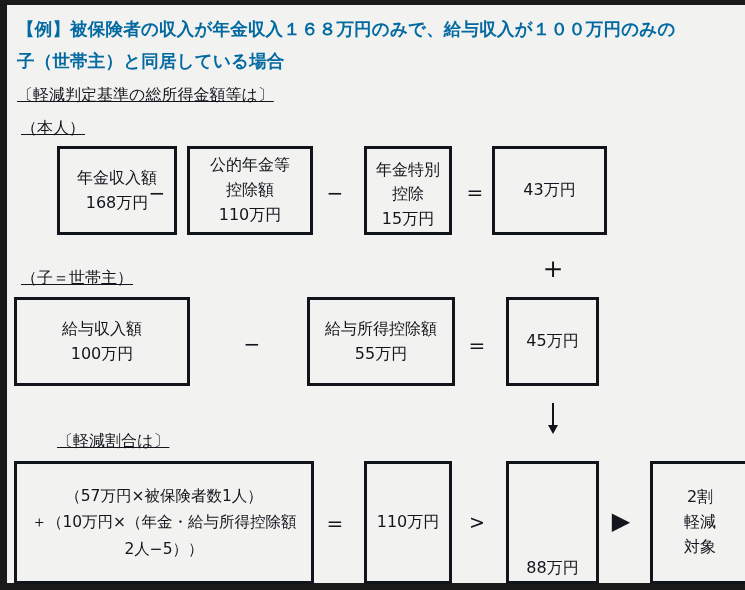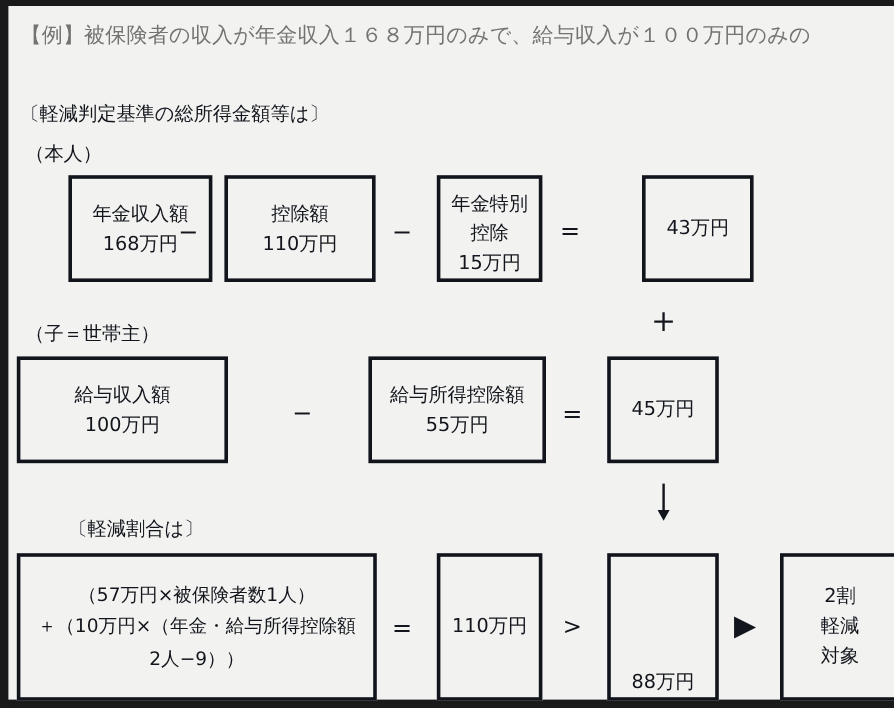--- a/index.html
+++ b/index.html
@@ -24,31 +24,32 @@
     border-left: 7px solid #1a1a1a;
     border-top: 5px solid #1a1a1a;
     border-bottom: 7px solid #1a1a1a;
     border-right: 0;
   }
 
   
   .hdr-line {
     position: absolute;
     font-size: 17.5px;
-    color: #737373;
+    color: #0369a1;
     letter-spacing: 0.2px;
     white-space: nowrap;
-    font-weight: 400;
+    font-weight: 700;
   }
   .sub-label {
     position: absolute;
     font-size: 16px;
     color: #12151c;
     white-space: nowrap;
     font-weight: 500;
+    text-decoration: underline;
   }
 
   
   .box {
     position: absolute;
     box-sizing: border-box;
     border: 3px solid #11151b;
     background: #f2f2f0;
     display: flex;
     flex-direction: column;
@@ -102,48 +103,50 @@
 
   
   .formula { font-size: 15.5px; line-height: 1.72; }
 </style>
 </head>
 <body>
 
 <div id="page">
 
   <div class="hdr-line" style="left:10px; top:12px;">【例】被保険者の収入が年金収入１６８万円のみで、給与収入が１００万円のみの</div>
+  <div class="hdr-line" style="left:10px; top:44px;">子（世帯主）と同居している場合</div>
 
   <div class="sub-label" style="left:10px; top:80px;">〔軽減判定基準の総所得金額等は〕</div>
 
   <div class="sub-label" style="left:14px; top:113px;">（本人）</div>
 
   <div class="box" style="left:7px; top:141px; width:120px; height:89px;margin-left:43px;">
     <span class="ln">年金収入額</span>
     <span class="ln">168万円</span>
   </div>
 
   <div class="op op-minus" style="left:140px; top:178px; width:20px;">−</div>
 
   <div class="box" style="left:180px; top:141px; width:126px; height:89px;">
+    <span class="ln">公的年金等</span>
     <span class="ln">控除額</span>
     <span class="ln">110万円</span>
   </div>
 
   <div class="op op-minus" style="left:318px; top:178px; width:20px;">−</div>
 
   <div class="box" style="left:357px; top:141px; width:88px; height:89px;justify-content:flex-end;">
     <span class="ln">年金特別</span>
     <span class="ln">控除</span>
     <span class="ln">15万円</span>
   </div>
 
   <div class="op op-equals" style="left:458px; top:177px; width:20px;">=</div>
 
-  <div class="box" style="left:528px; top:141px; width:93px; height:89px;">
+  <div class="box" style="left:485px; top:141px; width:115px; height:89px;">
     <span class="ln">43万円</span>
   </div>
 
   <div class="op op-plus" style="left:530px; top:248px; width:32px;">＋</div>
 
   <div class="sub-label" style="left:14px; top:263px;">（子＝世帯主）</div>
 
   <div class="box" style="left:7px; top:292px; width:176px; height:89px;">
     <span class="ln">給与収入額</span>
     <span class="ln">100万円</span>
@@ -165,21 +168,21 @@
   <div class="down-arrow" style="left:536px; top:398px; width:20px; height:34px;">
     <span class="shaft"></span>
     <span class="head"></span>
   </div>
 
   <div class="sub-label" style="left:10px; top:426px;margin-left:40px;">〔軽減割合は〕</div>
 
   <div class="box formula" style="left:7px; top:456px; width:300px; height:123px;">
     <span class="ln">（57万円×被保険者数1人）</span>
     <span class="ln">＋（10万円×（年金・給与所得控除額</span>
-    <span class="ln">2人−9））</span>
+    <span class="ln">2人−5））</span>
   </div>
 
   <div class="op op-equals" style="left:318px; top:508px; width:20px;">=</div>
 
   <div class="box" style="left:357px; top:456px; width:88px; height:123px;">
     <span class="ln">110万円</span>
   </div>
 
   <div class="op op-gt" style="left:460px; top:508px; width:20px;">&gt;</div>
 

